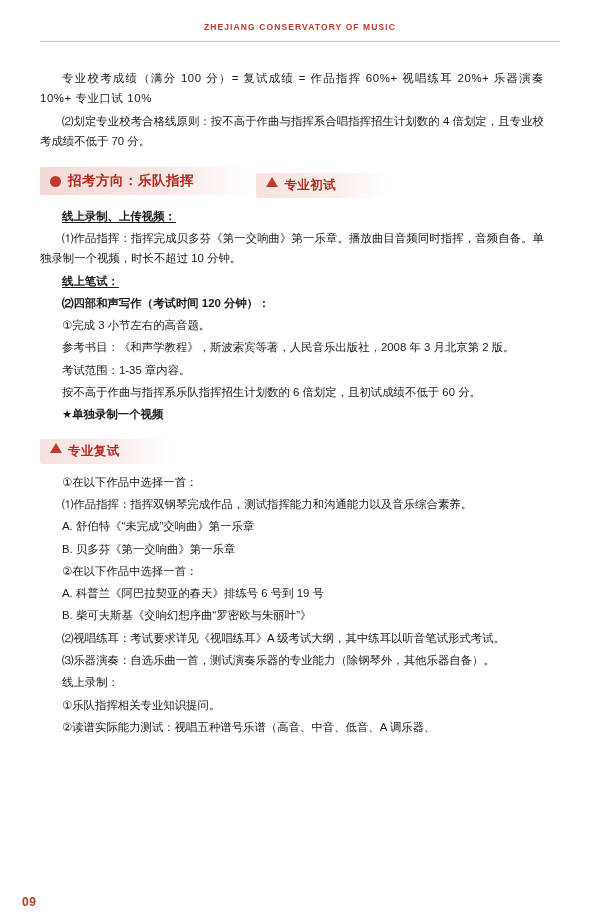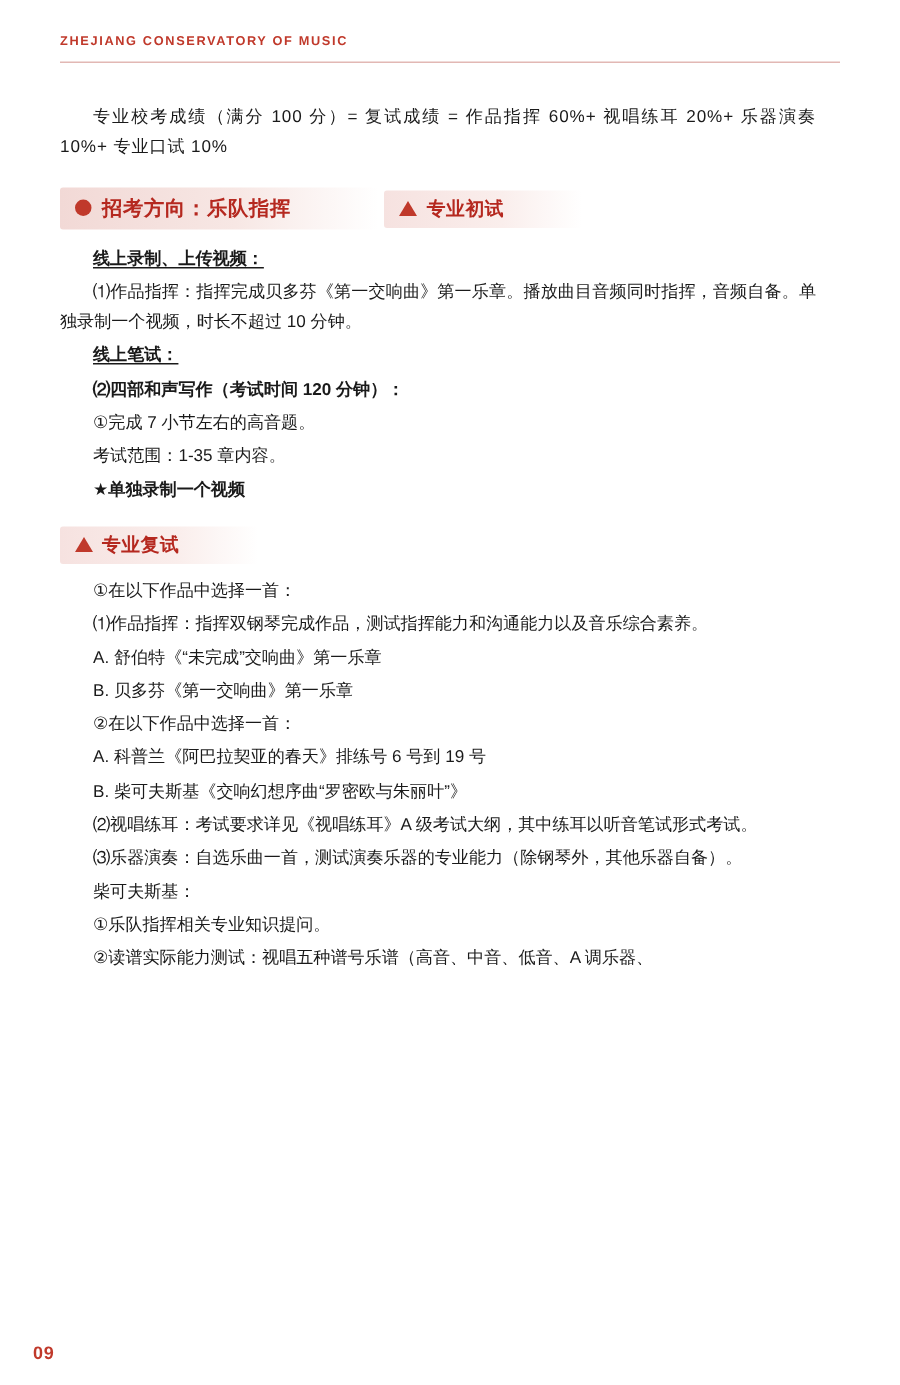--- a/index.html
+++ b/index.html
@@ -28,20 +28,21 @@
     left: 40px;
     right: 40px;
     height: 24px;
   }
   .header-title {
     font-size: 8.5px;
     letter-spacing: 1.1px;
     color: #c0392b;
     font-weight: 700;
     white-space: nowrap;
+    text-align: center;
   }
   .header-rule {
     position: absolute;
     left: 0;
     right: 0;
     top: 19px;
     height: 1px;
     background: #e2b8b4;
   }
   
@@ -102,21 +103,21 @@
   
   .subbanner {
     margin: 12px 0 8px 0;
     display: inline-block;
     background: linear-gradient(to right, #f6e2e0 0%, #faeeec 60%, #ffffff 100%);
     padding: 4px 52px 4px 10px;
     border-radius: 2px;
   }
   .subbanner-inner {
     display: flex;
-    align-items: center;
+    align-items: flex-start;
     gap: 6px;
   }
   .tri {
     width: 0;
     height: 0;
     border-left: 6px solid transparent;
     border-right: 6px solid transparent;
     border-bottom: 10px solid #c0392b;
     display: inline-block;
     flex: none;
@@ -155,60 +156,63 @@
 <div class="page">
 
   <div class="header">
     <div class="header-title">ZHEJIANG CONSERVATORY OF MUSIC</div>
     <div class="header-rule"></div>
   </div>
 
   <div class="content">
 
     <p class="indent tracked">专业校考成绩（满分 100 分）= 复试成绩 = 作品指挥 60%+ 视唱练耳 20%+ 乐器演奏 10%+ 专业口试 10%</p>
+    <p class="indent">⑵划定专业校考合格线原则：按不高于作曲与指挥系合唱指挥招生计划数的 4 倍划定，且专业校考成绩不低于 70 分。</p>
 
     <div class="banner">
       <div class="banner-inner">
         <span class="dot"></span>
         <span class="banner-text">招考方向：乐队指挥</span>
       </div>
     </div>
 
     <div class="subbanner">
       <div class="subbanner-inner">
         <span class="tri"></span>
         <span class="subbanner-text">专业初试</span>
       </div>
     </div>
 
     <p class="indent u b">线上录制、上传视频：</p>
     <p class="indent">⑴作品指挥：指挥完成贝多芬《第一交响曲》第一乐章。播放曲目音频同时指挥，音频自备。单独录制一个视频，时长不超过 10 分钟。</p>
     <p class="indent u b">线上笔试：</p>
     <p class="indent b">⑵四部和声写作（考试时间 120 分钟）：</p>
-    <p class="indent">①完成 7 小节左右的高音题。</p>
+    <p class="indent">①完成 3 小节左右的高音题。</p>
+    <p class="indent">参考书目：《和声学教程》，斯波索宾等著，人民音乐出版社，2008 年 3 月北京第 2 版。</p>
     <p class="indent">考试范围：1-35 章内容。</p>
+    <p class="indent">按不高于作曲与指挥系乐队指挥招生计划数的 6 倍划定，且初试成绩不低于 60 分。</p>
     <p class="indent b star">★单独录制一个视频</p>
 
     <div class="subbanner">
       <div class="subbanner-inner">
         <span class="tri"></span>
         <span class="subbanner-text">专业复试</span>
       </div>
     </div>
 
     <p class="indent">①在以下作品中选择一首：</p>
     <p class="indent">⑴作品指挥：指挥双钢琴完成作品，测试指挥能力和沟通能力以及音乐综合素养。</p>
     <p class="indent">A. 舒伯特《“未完成”交响曲》第一乐章</p>
     <p class="indent">B. 贝多芬《第一交响曲》第一乐章</p>
     <p class="indent">②在以下作品中选择一首：</p>
     <p class="indent">A. 科普兰《阿巴拉契亚的春天》排练号 6 号到 19 号</p>
     <p class="indent">B. 柴可夫斯基《交响幻想序曲“罗密欧与朱丽叶”》</p>
     <p class="indent">⑵视唱练耳：考试要求详见《视唱练耳》A 级考试大纲，其中练耳以听音笔试形式考试。</p>
     <p class="indent">⑶乐器演奏：自选乐曲一首，测试演奏乐器的专业能力（除钢琴外，其他乐器自备）。</p>
-    <p class="indent">柴可夫斯基：</p>
+    <p class="indent">线上录制：</p>
     <p class="indent">①乐队指挥相关专业知识提问。</p>
     <p class="indent">②读谱实际能力测试：视唱五种谱号乐谱（高音、中音、低音、A 调乐器、</p>
 
   </div>
 
   <div class="footer-bar">
     <div class="page-num">09</div>
   </div>
 
 </div>

